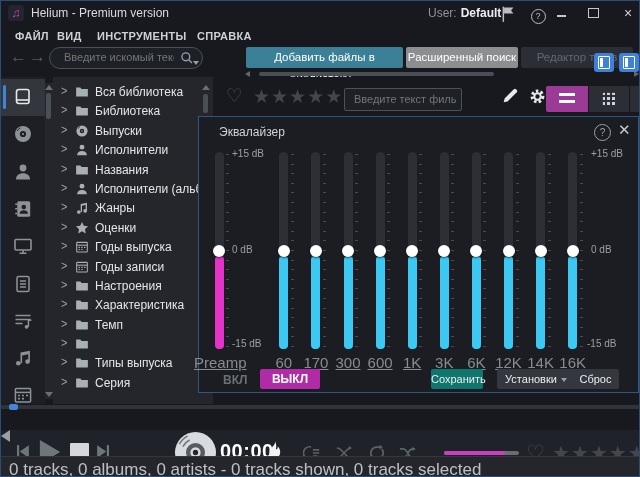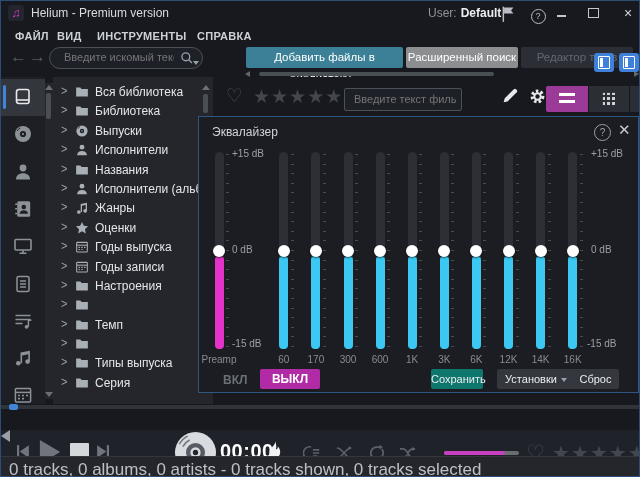--- a/index.html
+++ b/index.html
@@ -89,31 +89,31 @@
   #view-details{left:417px;width:38px;}
   .vb-ic{position:absolute;left:50%;top:50%;transform:translate(-50%,-50%);}
   .ic-bars{width:16px;height:12px;background:repeating-linear-gradient(to bottom,#fff 0 2.5px,transparent 2.5px 7px);}
   .ic-grid2{width:13px;height:13px;
      background-image:repeating-linear-gradient(to bottom,#cfd3d8 0 3px,transparent 3px 5px);
      -webkit-mask:repeating-linear-gradient(to right,#000 0 3px,transparent 3px 5px);
      mask:repeating-linear-gradient(to right,#000 0 3px,transparent 3px 5px);}
   
   #eq-dialog{position:absolute;left:197px;top:39px;width:441px;height:277px;background:#1b1d22;
     border:1px solid #2d5680;box-sizing:border-box;z-index:2;}
-  #eq-title{position:absolute;left:13px;top:8px;font-size:12px;color:#cfd3d8;}
+  #eq-title{position:absolute;left:20px;top:8px;font-size:12px;color:#cfd3d8;}
   #eq-help{position:absolute;left:395px;top:7px;width:15px;height:15px;border:1px solid #9aa0a8;border-radius:50%;
     color:#9aa0a8;font-size:10px;line-height:15px;text-align:center;}
   #eq-close{position:absolute;left:419px;top:4px;font-size:15px;color:#c8cbd0;}
   #eq-sliders{position:absolute;left:0;top:0;width:100%;height:100%;}
   .eq-track{position:absolute;width:9px;border-radius:4.5px;background:#2c2f35;top:35px;height:197px;}
   .eq-ticks{position:absolute;width:3px;top:37px;height:193px;
     background:repeating-linear-gradient(to bottom,#474b52 0 1px,transparent 1px 9.6px);}
   .eq-fill{position:absolute;width:9px;border-radius:4px;}
   .eq-thumb{position:absolute;width:12px;height:12px;border-radius:50%;background:#fff;box-shadow:0 1px 2px rgba(0,0,0,.6);}
-  .eq-band-label{position:absolute;top:237px;width:50px;text-align:center;font-size:10px;color:#878c93;}
+  .eq-band-label{position:absolute;top:237px;width:50px;text-align:center;font-size:15px;color:#878c93;text-decoration:underline;}
   .eq-scale{position:absolute;font-size:10px;color:#9aa0a8;}
   
   #eq-on{position:absolute;left:24px;top:256px;font-size:12px;font-weight:bold;color:#6b7077;}
   #eq-off{position:absolute;left:61px;top:252px;width:60px;height:20px;background:#b02ba5;border-radius:2px;
     color:#fff;font-size:12px;font-weight:bold;text-align:center;line-height:20px;}
   .eq-btn{position:absolute;top:252px;height:20px;font-size:11px;text-align:center;line-height:20px;border-radius:2px;color:#eceef1;}
   #eq-save{left:232px;width:52px;background:#0f766e;}
   #eq-presets{left:298px;width:78px;background:#34373e;}
   #eq-presets .dd{display:inline-block;margin-left:4px;width:0;height:0;border-left:3.5px solid transparent;border-right:3.5px solid transparent;border-top:4px solid #9aa0a8;vertical-align:middle;}
   #eq-reset{left:373px;width:47px;background:#34373e;}
@@ -390,20 +390,21 @@
           </span>
           <span class="tlabel">Настроения</span>
         </div>
         <div class="tree-row">
           <span class="chev">&gt;</span>
           <span class="ticon">
             <svg viewBox="0 0 16 16" fill="currentColor">
               <path d="M1.3 2.8h4.8l1.4 1.9h7.2v8.5H1.3z"></path>
             </svg>
           </span>
+          <span class="tlabel">Характеристика</span>
         </div>
         <div class="tree-row">
           <span class="chev">&gt;</span>
           <span class="ticon">
             <svg viewBox="0 0 16 16" fill="currentColor">
               <path d="M1.3 2.8h4.8l1.4 1.9h7.2v8.5H1.3z"></path>
             </svg>
           </span>
           <span class="tlabel">Темп</span>
         </div>

